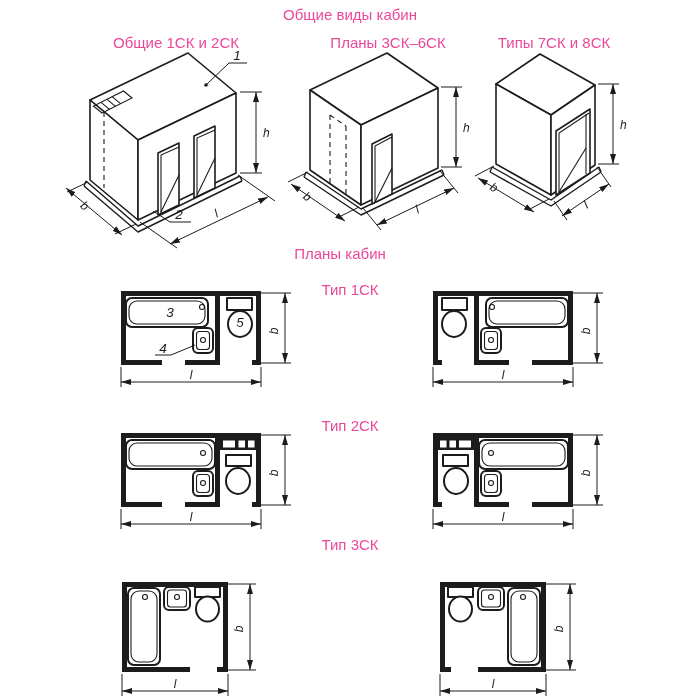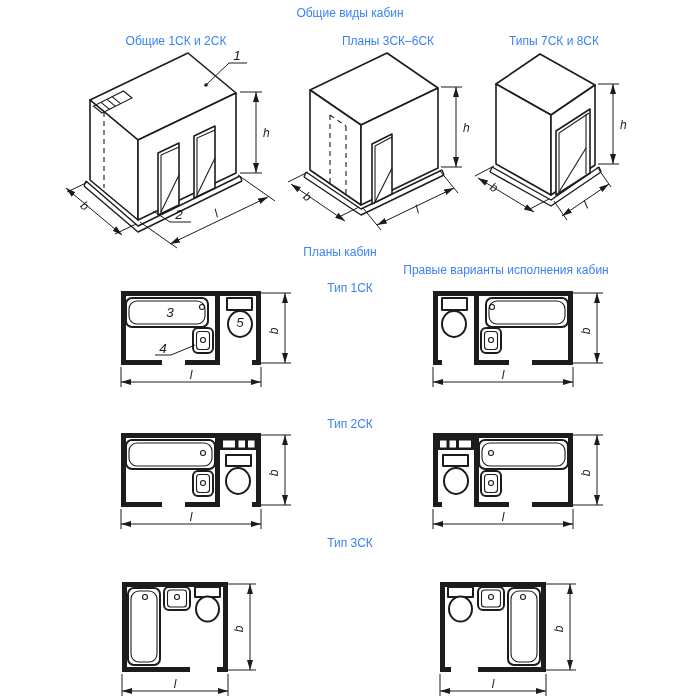--- a/index.html
+++ b/index.html
@@ -1,18 +1,18 @@
 <!DOCTYPE html>
 <html><head>
 <meta charset="utf-8">
 <style>
   html,body{margin:0;padding:0;background:#fff;}
   #page{position:relative;width:700px;height:700px;background:#ffffff;overflow:hidden;
         font-family:"Liberation Sans",sans-serif;color:#1c1c1c;}
-  .cap{position:absolute;transform:translateX(-50%);font-size:12px;white-space:nowrap;color:#3b82f6;}
+  .cap{position:absolute;transform:translateX(-50%);font-size:15px;white-space:nowrap;color:#ec4899;}
   svg{position:absolute;overflow:visible;}
   .ln{fill:none;stroke:#1c1c1c;stroke-width:1.4;stroke-linejoin:round;}
   .face{fill:#ffffff;stroke:#1c1c1c;stroke-width:1.6;stroke-linejoin:round;}
   .ln2{fill:#ffffff;stroke:#1c1c1c;stroke-width:2;stroke-linejoin:round;}
   .ln1{fill:none;stroke:#1c1c1c;stroke-width:1.1;}
   .dim{fill:none;stroke:#1c1c1c;stroke-width:1;}
   .dash{fill:none;stroke:#1c1c1c;stroke-width:1.1;stroke-dasharray:5 4;}
   .wall{fill:#1c1c1c;stroke:none;}
   .wht{fill:#ffffff;stroke:none;}
   text{fill:#1c1c1c;}
@@ -179,21 +179,20 @@
     </g>
     <g>
       <line class="dim" x1="26" y1="113" x2="7" y2="123"></line>
       <line class="dim" x1="81" y1="146" x2="62" y2="156"></line>
       <line class="dim" x1="10" y1="125" x2="66" y2="159" marker-start="url(#arw)" marker-end="url(#arw)"></line>
       <text class="dim-t" x="24" y="138" text-anchor="middle" transform="rotate(30 24 138)">b</text>
     </g>
   </svg>
 
   <div class="cap" style="left:340px;top:245px">Планы кабин</div>
-  <div class="cap" style="left:506px;top:263px">Правые варианты исполнения кабин</div>
   <div class="cap" style="left:350px;top:281px">Тип 1СК</div>
 
   <svg style="left:119px;top:287px" width="180" height="106" viewBox="0 0 180 106">
     <g>
       <rect class="wall" x="2" y="4" width="140" height="5"></rect>
       <rect class="wall" x="2" y="4" width="5" height="74"></rect>
       <rect class="wall" x="137" y="4" width="5" height="74"></rect>
       <rect class="wall" x="96" y="4" width="5" height="74"></rect>
       <rect class="wall" x="2" y="73" width="41" height="5"></rect>
       <rect class="wall" x="66" y="73" width="35" height="5"></rect>

